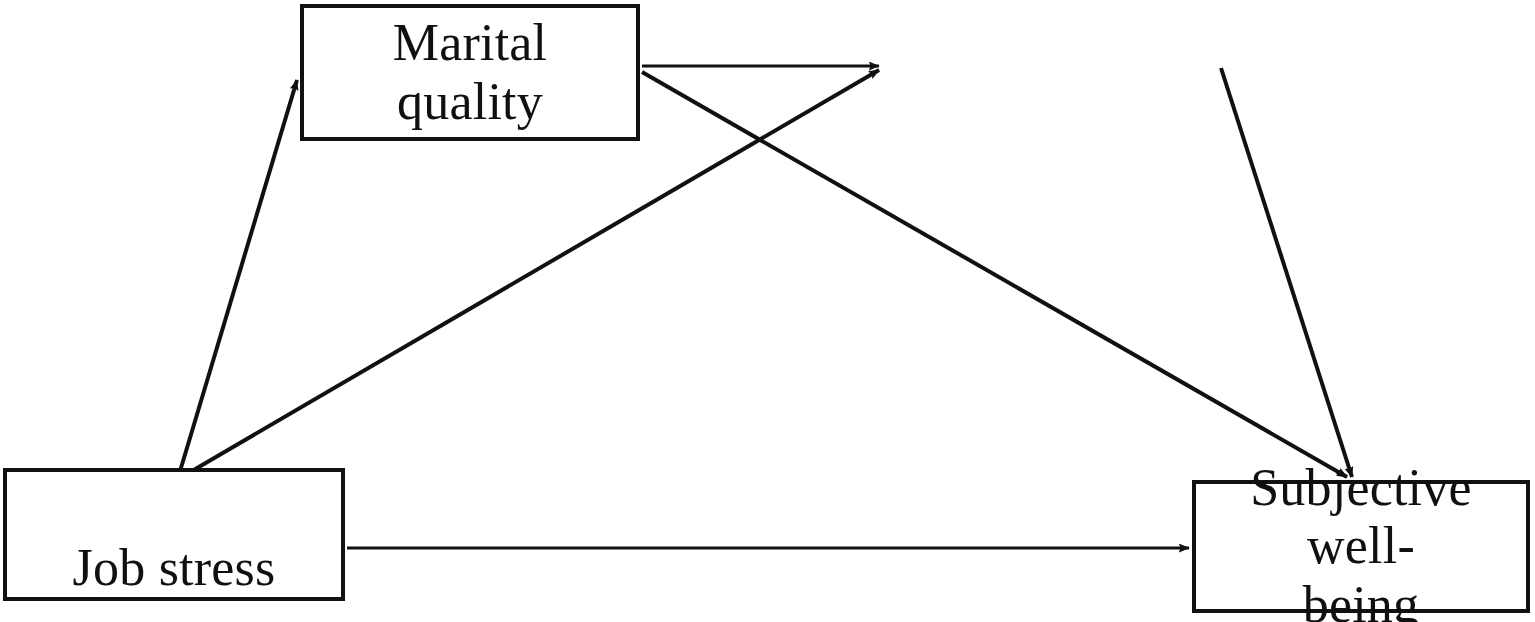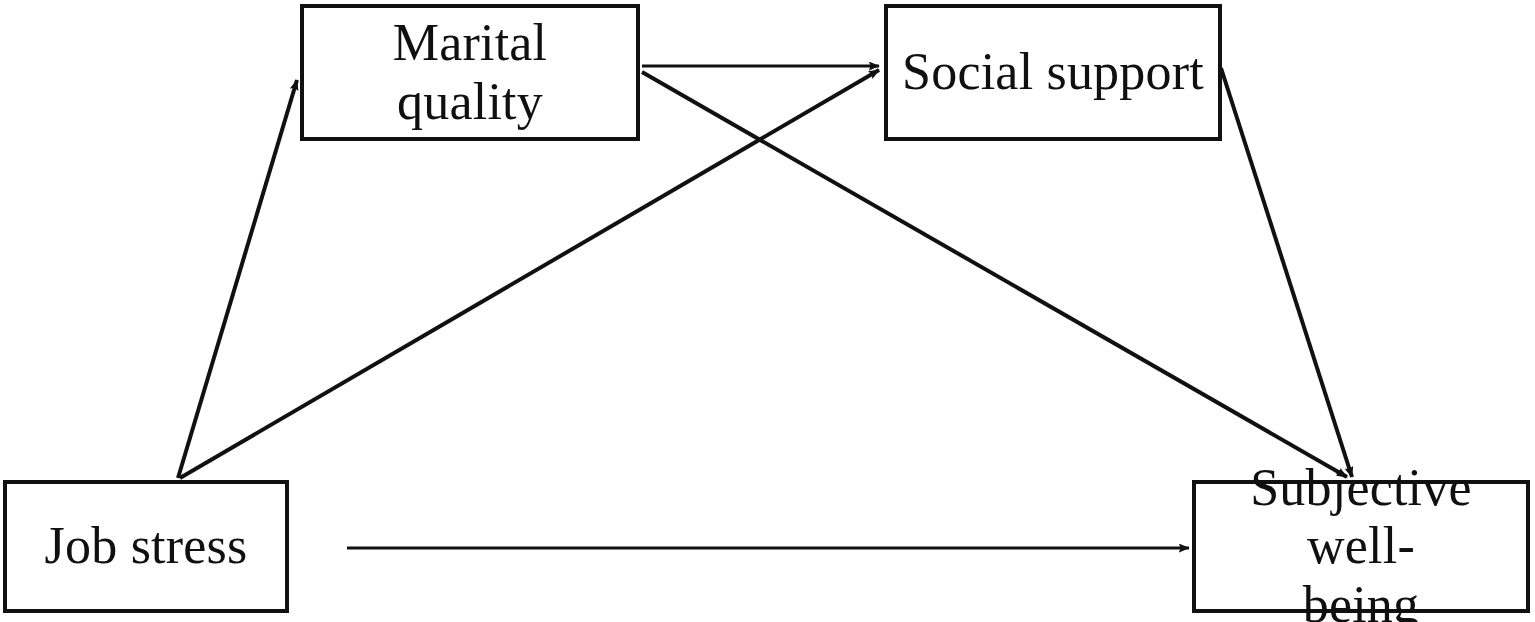--- a/index.html
+++ b/index.html
@@ -47,21 +47,21 @@
     white-space: pre-line;
   }
   
   #node-marital-quality {
     left: 300px;  top: 4px;   width: 340px; height: 137px;
   }
   #node-social-support {
     left: 884px;  top: 4px;   width: 338px; height: 137px;
   }
   #node-job-stress {
-    left: 3px;    top: 480px; width: 286px; height: 133px;
+    left: 3px;    top: 468px; width: 342px; height: 133px; align-items: flex-end;
   }
   #node-subjective-wellbeing {
     left: 1192px; top: 480px; width: 338px; height: 133px;
   }
 </style>
 </head>
 <body>
 
 <div id="diagram-root">
 
@@ -82,23 +82,20 @@
 
     <line class="edge-line" x1="1221" y1="68" x2="1352" y2="477" stroke="#111111" stroke-width="4" marker-end="url(#arrowhead)"></line>
 
     <line class="edge-line" x1="347" y1="548" x2="1189" y2="548" stroke="#111111" stroke-width="3" marker-end="url(#arrowhead)"></line>
   </svg>
 
   <div class="node-box" id="node-marital-quality">
     <span class="node-label">Marital quality</span>
   </div>
 
-  <div class="node-box" id="node-social-support">
-    <span class="node-label">Social support</span>
-  </div>
 
   <div class="node-box" id="node-job-stress">
     <span class="node-label">Job stress</span>
   </div>
 
   <div class="node-box" id="node-subjective-wellbeing">
     <span class="node-label">Subjective well-
 being</span>
   </div>
 

